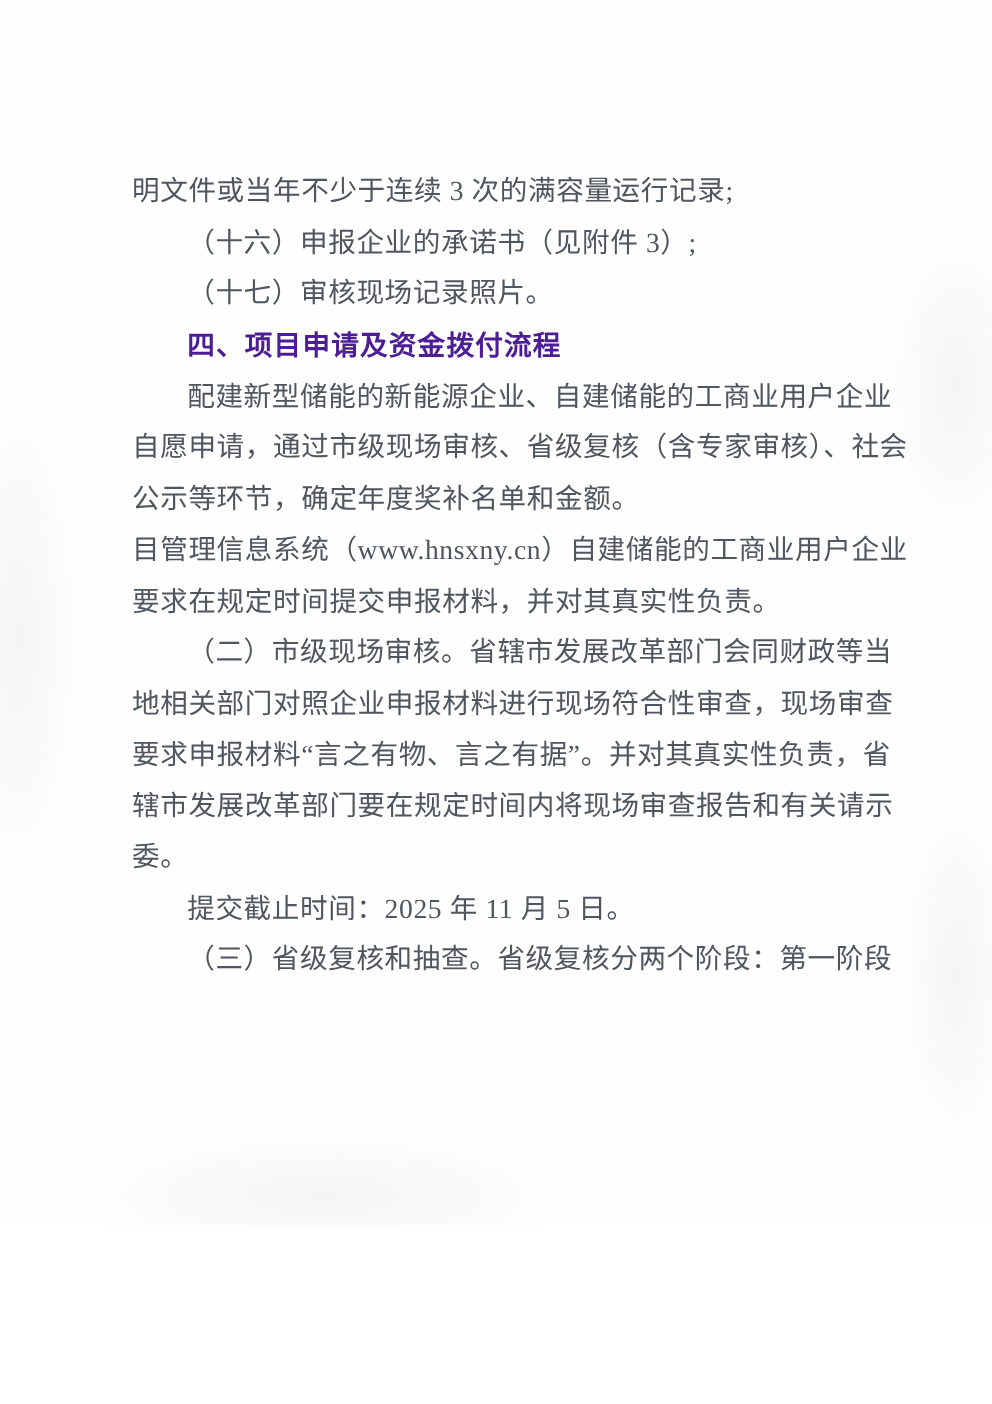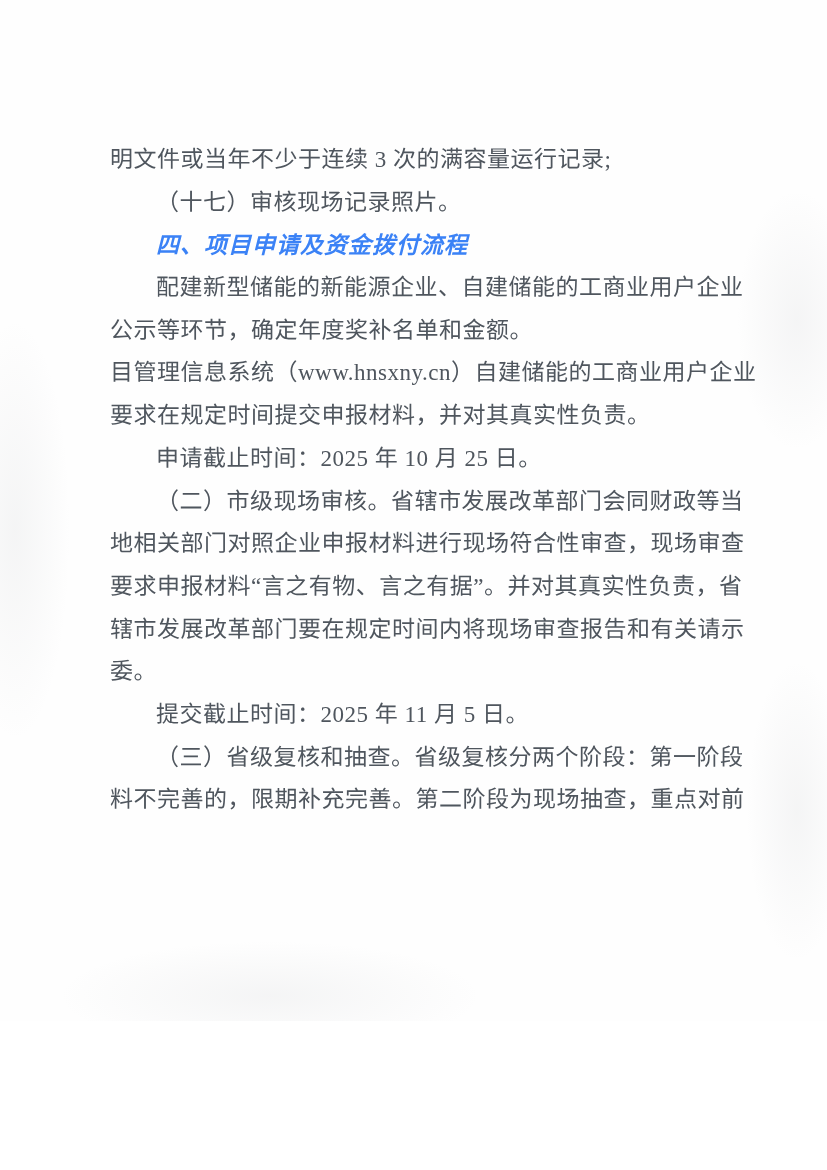--- a/index.html
+++ b/index.html
@@ -41,23 +41,22 @@
     height: 42.7px;
     white-space: nowrap;
     overflow: visible;
   }
   .line.indent {
     padding-left: 46px;
   }
   .line.heading {
     font-family: "Liberation Sans", "DejaVu Sans", sans-serif;
     font-weight: bold;
-    color: #3b82f6;
+    color: #4c1d95;
     letter-spacing: 1px;
-    font-style: italic;
   }
   .footer {
     position: absolute;
     left: 112px;
     top: 1029px;
     font-size: 21px;
     line-height: 30px;
     color: #555c63;
     letter-spacing: 4px;
     font-family: "Liberation Serif", "DejaVu Serif", serif;
@@ -68,32 +67,32 @@
 
 <div class="page">
 
   <div class="artifact a1"></div>
   <div class="artifact a2"></div>
   <div class="artifact a3"></div>
   <div class="artifact a4"></div>
 
   <div class="content">
     <div class="line">明文件或当年不少于连续 3 次的满容量运行记录;</div>
+    <div class="line indent">（十六）申报企业的承诺书（见附件 3）;</div>
     <div class="line indent">（十七）审核现场记录照片。</div>
     <div class="line indent heading">四、项目申请及资金拨付流程</div>
     <div class="line indent">配建新型储能的新能源企业、自建储能的工商业用户企业</div>
+    <div class="line">自愿申请，通过市级现场审核、省级复核（含专家审核）、社会</div>
     <div class="line">公示等环节，确定年度奖补名单和金额。</div>
     <div class="line">目管理信息系统（www.hnsxny.cn）自建储能的工商业用户企业</div>
     <div class="line">要求在规定时间提交申报材料，并对其真实性负责。</div>
-    <div class="line indent">申请截止时间：2025 年 10 月 25 日。</div>
     <div class="line indent">（二）市级现场审核。省辖市发展改革部门会同财政等当</div>
     <div class="line">地相关部门对照企业申报材料进行现场符合性审查，现场审查</div>
     <div class="line">要求申报材料“言之有物、言之有据”。并对其真实性负责，省</div>
     <div class="line">辖市发展改革部门要在规定时间内将现场审查报告和有关请示</div>
     <div class="line">委。</div>
     <div class="line indent">提交截止时间：2025 年 11 月 5 日。</div>
     <div class="line indent">（三）省级复核和抽查。省级复核分两个阶段：第一阶段</div>
-    <div class="line">料不完善的，限期补充完善。第二阶段为现场抽查，重点对前</div>
   </div>
 
   <div class="footer">— 4 —</div>
 
 </div>
 
 </body></html>

